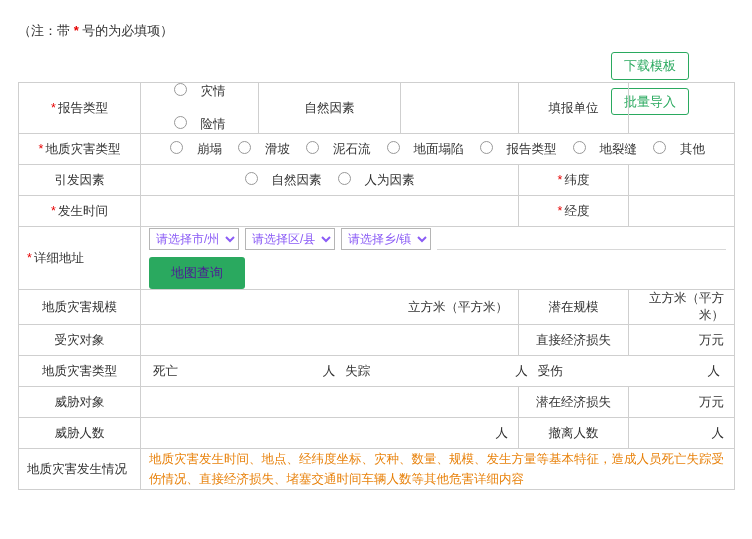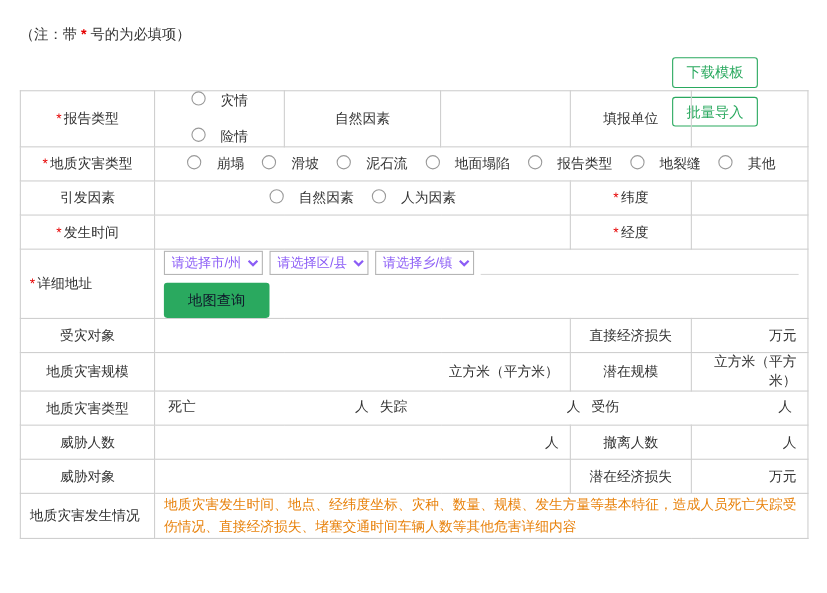--- a/index.html
+++ b/index.html
@@ -102,21 +102,21 @@
     padding-right: 2px;
   }
   .casualty {
     display: flex;
     align-items: center;
     gap: 4px;
     padding-left: 4px;
   }
   .casualty .grp {
     display: flex;
-    align-items: flex-start;
+    align-items: center;
     flex: 1;
   }
   .casualty .name { white-space: nowrap; }
   .casualty .blank {
     flex: 1;
     min-width: 30px;
     height: 18px;
   }
   .casualty .unit { white-space: nowrap; padding-right: 6px;}
   select.sel {
@@ -142,21 +142,21 @@
     font-family: "Liberation Sans", sans-serif;
     font-size: 12px;
     outline: none;
     min-width: 80px;
     background: transparent;
   }
   .map-btn {
     margin-top: 7px;
     display: inline-block;
     background: #2aa95f;
-    color: #0f172a;
+    color: #4c1d95;
     border: none;
     border-radius: 3px;
     font-size: 13px;
     padding: 7px 22px;
     cursor: pointer;
     font-family: "Liberation Sans", sans-serif;
   }
   .desc-cell {
     vertical-align: top;
     padding: 6px 8px;
@@ -291,36 +291,36 @@
           <select class="sel">
             <option>请选择乡/镇</option>
           </select>
           <input class="addr-input" type="text" value="" style="">
         </div>
         <button class="map-btn">地图查询</button>
       </td>
     </tr>
 
     <tr>
+      <td class="lbl">地质灾害规模</td>
+      <td colspan="3" class="cell-right">
+            <span class="unit-right">立方米（平方米）</span>
+          </td>
+      <td class="lbl">潜在规模</td>
+      <td class="cell-right">
+            <span class="unit-right">立方米（平方米）</span>
+          </td>
+    </tr>
+
+    <tr>
       <td class="lbl">受灾对象</td>
       <td colspan="3"></td>
       <td class="lbl">直接经济损失</td>
       <td class="cell-right">
             <span class="unit-right">万元</span>
-          </td>
-    </tr>
-
-    <tr>
-      <td class="lbl">地质灾害规模</td>
-      <td colspan="3" class="cell-right">
-            <span class="unit-right">立方米（平方米）</span>
-          </td>
-      <td class="lbl">潜在规模</td>
-      <td class="cell-right">
-            <span class="unit-right">立方米（平方米）</span>
           </td>
     </tr>
 
     <tr>
       <td class="lbl">地质灾害类型</td>
       <td colspan="5">
         <div class="casualty">
           <div class="grp">
             <span class="name">死亡</span>
             <span class="blank"></span>
@@ -334,40 +334,40 @@
           <div class="grp">
             <span class="name">受伤</span>
             <span class="blank"></span>
             <span class="unit">人</span>
           </div>
         </div>
       </td>
     </tr>
 
     <tr>
-      <td class="lbl">威胁人数</td>
-      <td colspan="3" class="cell-right">
-            <span class="unit-right">人</span>
-          </td>
-      <td class="lbl">撤离人数</td>
-      <td class="cell-right">
-            <span class="unit-right">人</span>
-          </td>
-    </tr>
-
-    <tr>
       <td class="lbl">威胁对象</td>
       <td colspan="3"></td>
       <td class="lbl">潜在经济损失</td>
       <td class="cell-right">
             <span class="unit-right">万元</span>
           </td>
     </tr>
 
     <tr>
+      <td class="lbl">威胁人数</td>
+      <td colspan="3" class="cell-right">
+            <span class="unit-right">人</span>
+          </td>
+      <td class="lbl">撤离人数</td>
+      <td class="cell-right">
+            <span class="unit-right">人</span>
+          </td>
+    </tr>
+
+    <tr>
       <td class="lbl vmid-label tall">地质灾害发生情况</td>
       <td colspan="5" class="desc-cell tall">
         <div class="desc-text">地质灾害发生时间、地点、经纬度坐标、灾种、数量、规模、发生方量等基本特征，造成人员死亡失踪受伤情况、直接经济损失、堵塞交通时间车辆人数等其他危害详细内容</div>
       </td>
     </tr>
   </tbody>
     </table>
 
 </div>
 

